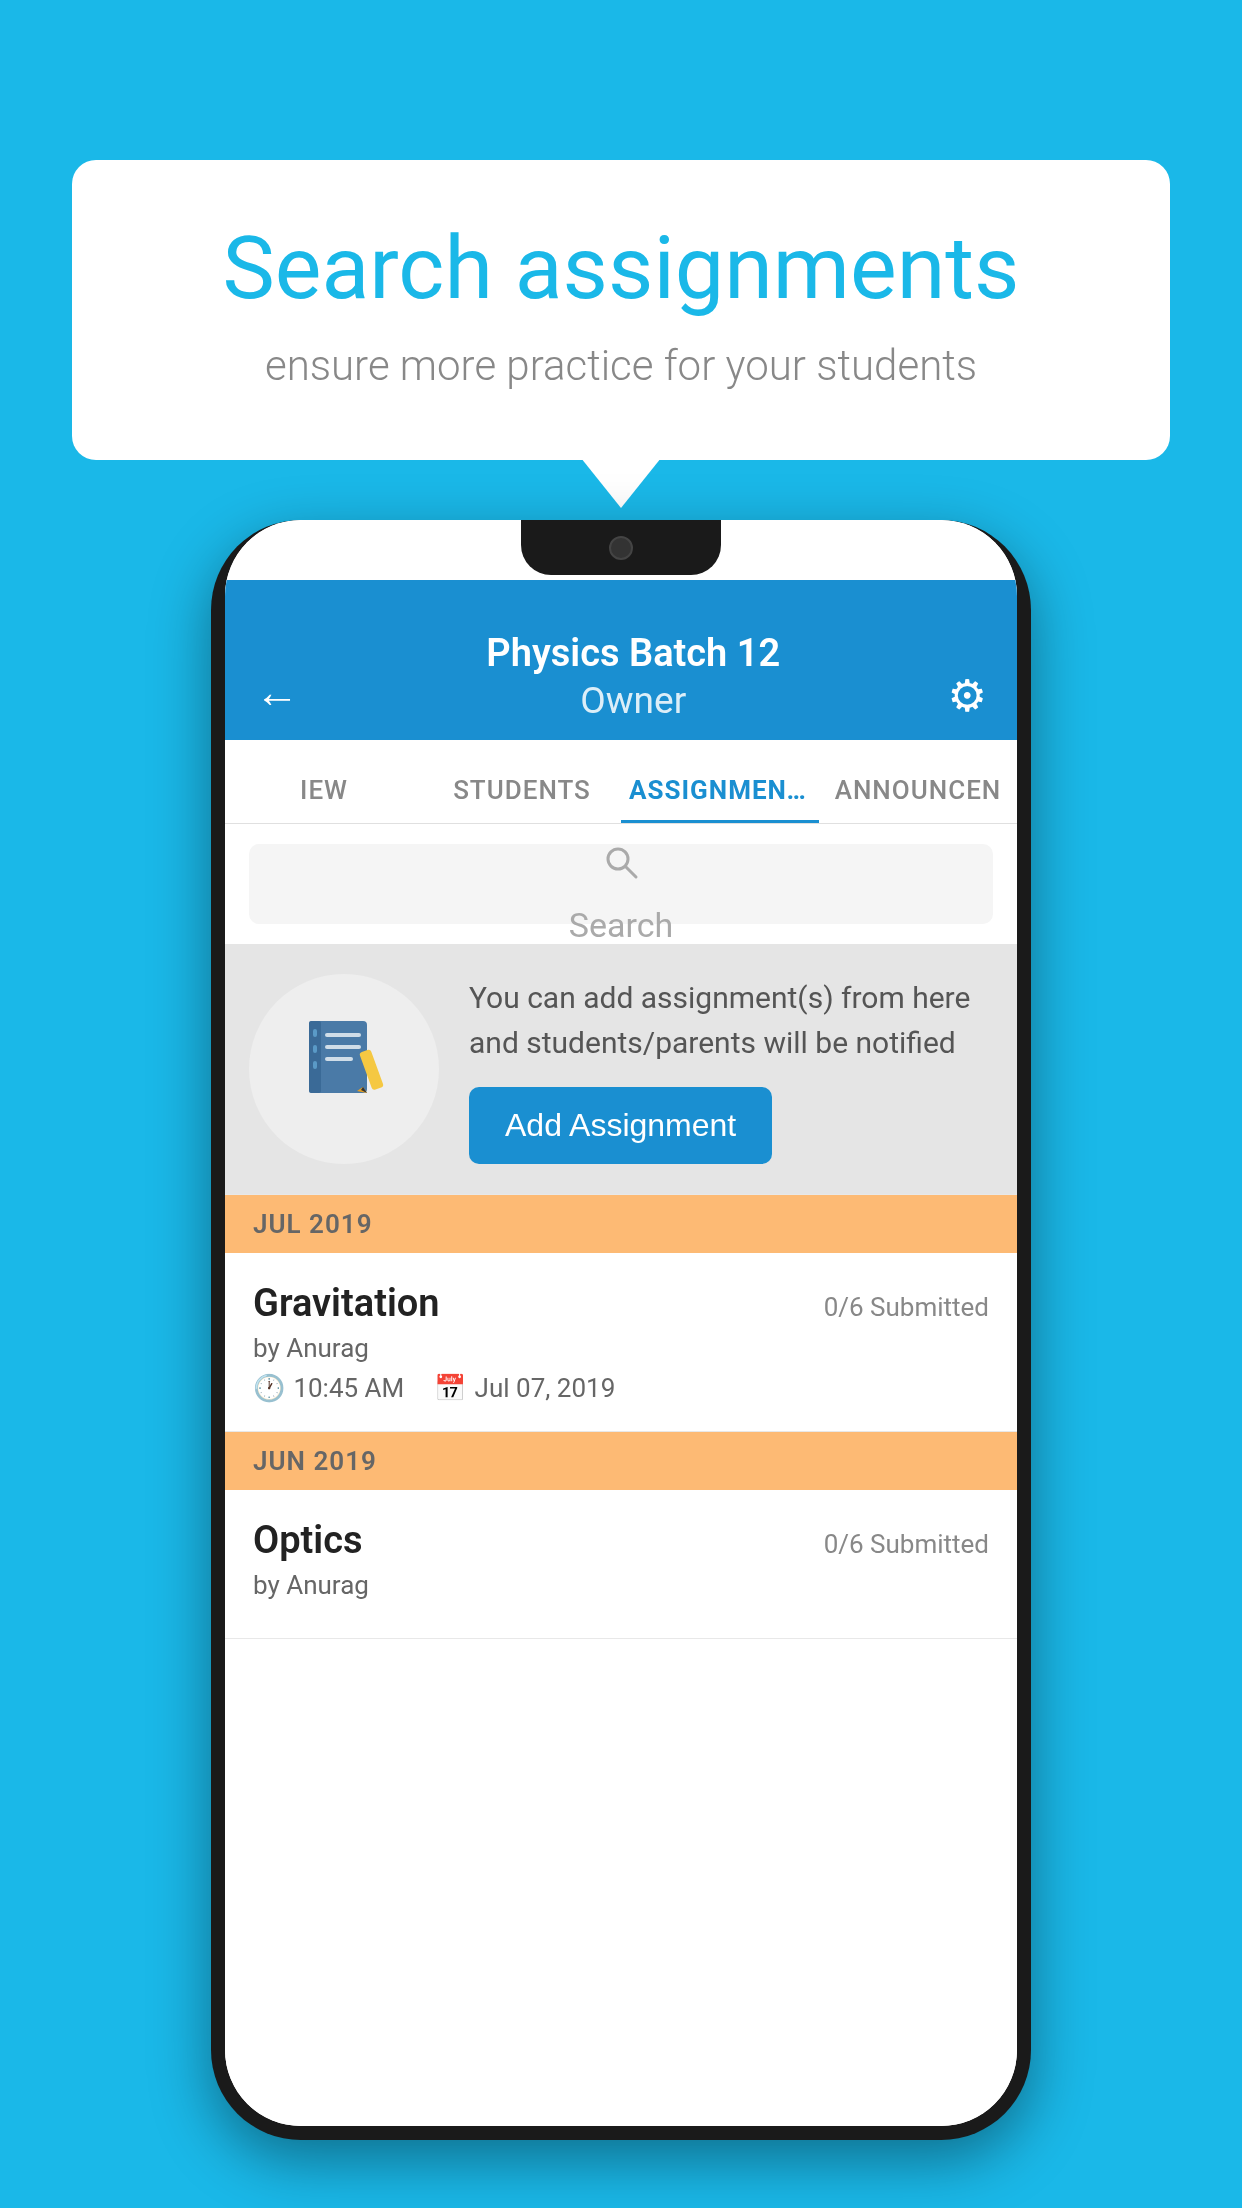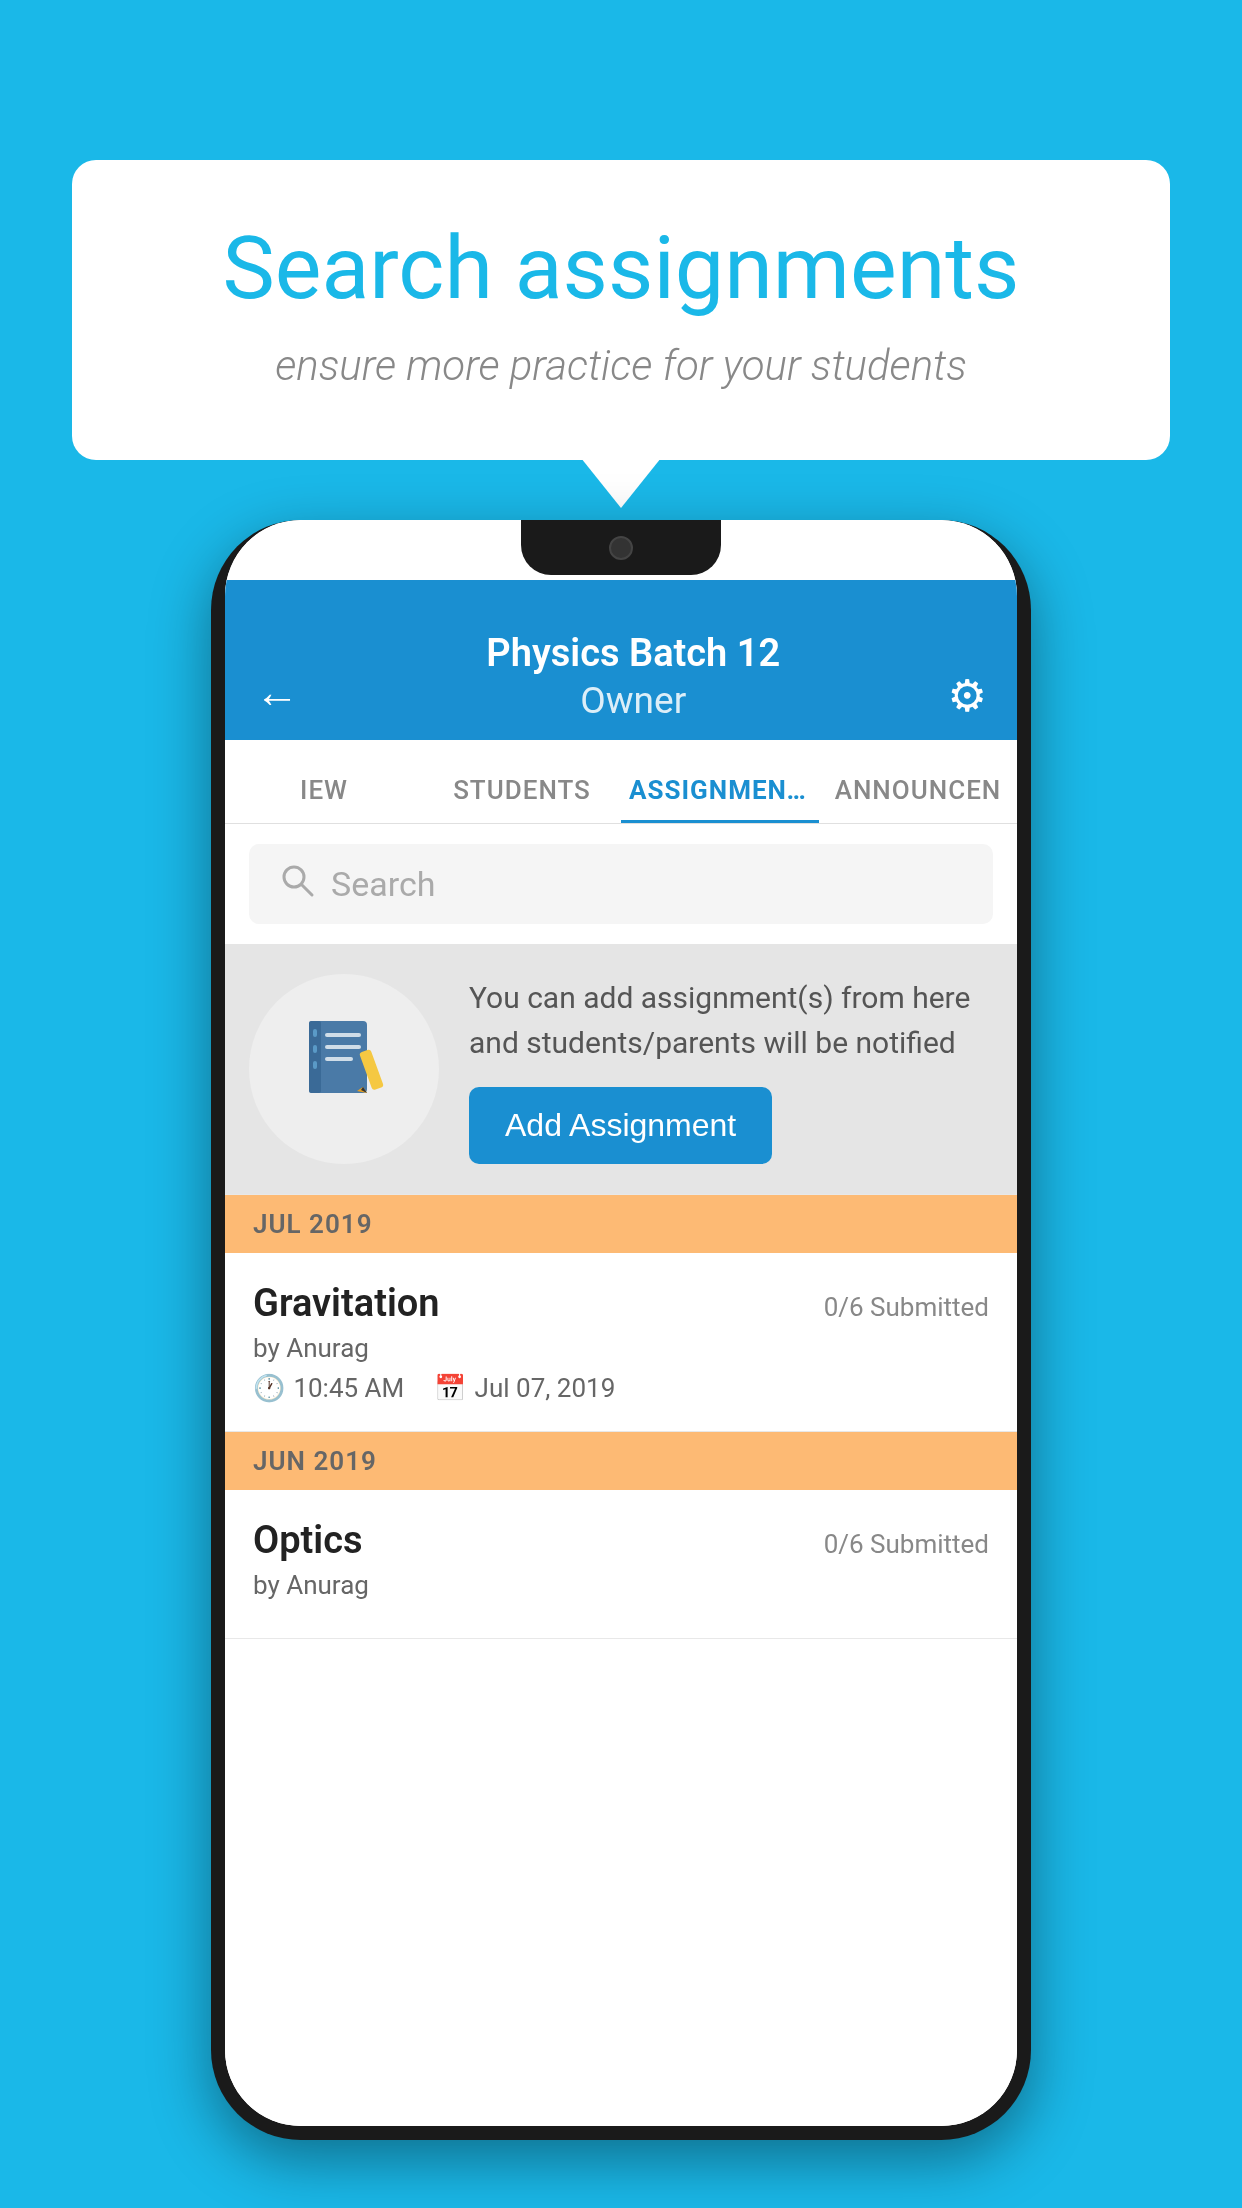--- a/index.html
+++ b/index.html
@@ -48,21 +48,20 @@
       text-align: center;
       line-height: 1.1;
       margin-bottom: 24px;
     }
 
     .bubble-subtitle {
       font-size: 42px;
       color: #888;
       text-align: center;
       font-weight: 300;
-      font-style: italic;
     }
 
     
     .phone-wrapper {
       position: absolute;
       top: 520px;
       left: 50%;
       transform: translateX(-50%);
       width: 820px;
       height: 1620px;
@@ -230,20 +229,21 @@
     }
 
     .search-bar {
       background: #f5f5f5;
       border-radius: 10px;
       height: 80px;
       display: flex;
       align-items: center;
       padding: 0 30px;
       gap: 16px;
+      flex-direction: column;
     }
 
     .search-icon-svg {
       color: #aaa;
       font-size: 36px;
     }
 
     .search-placeholder {
       font-size: 34px;
       color: #aaa;

